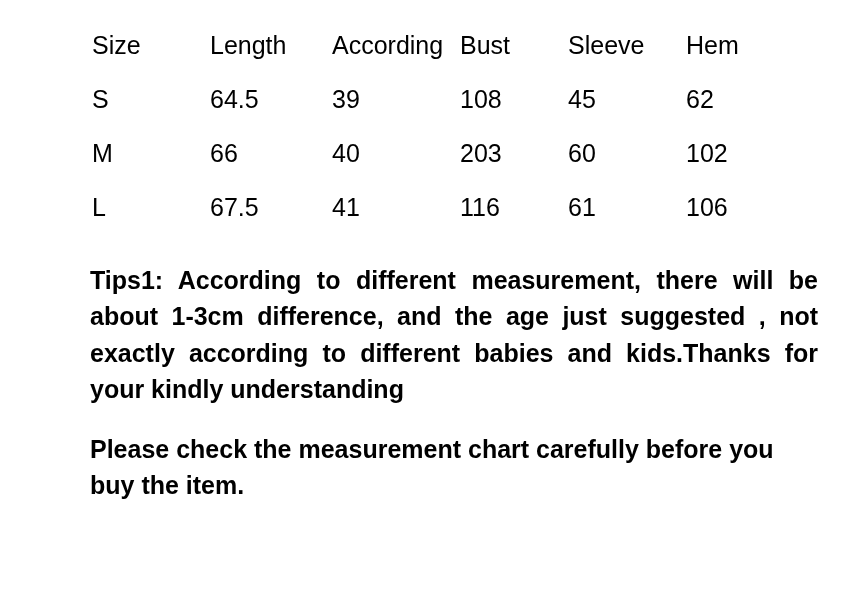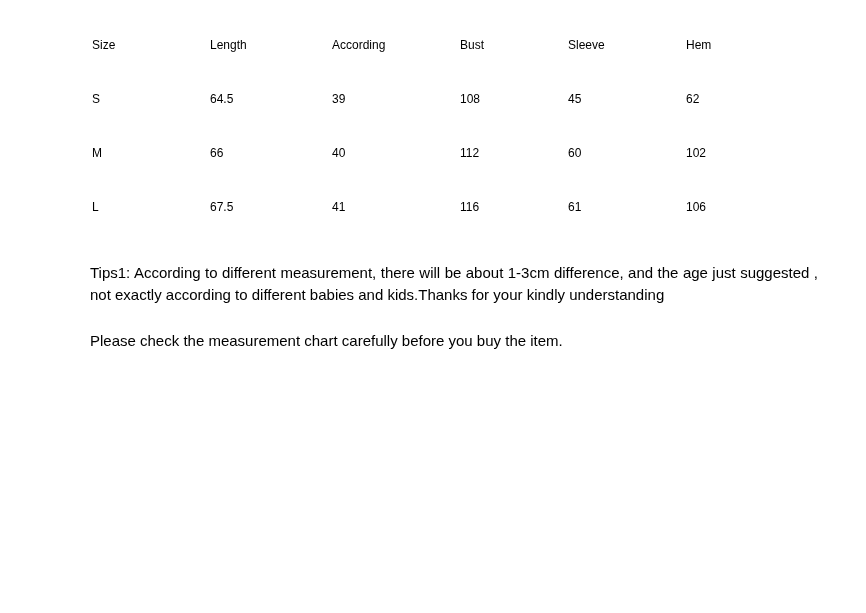--- a/index.html
+++ b/index.html
@@ -18,21 +18,21 @@
     position: relative;
     width: 866px;
     height: 613px;
     box-sizing: border-box;
     padding: 18px 48px 0 90px;
   }
   table.size-table {
     width: 688px;
     border-collapse: collapse;
     table-layout: fixed;
-    font-size: 12px;
+    font-size: 25px;
   }
   table.size-table th,
   table.size-table td {
     font-weight: normal;
     padding: 0;
     height: 54px;
     vertical-align: middle;
     text-align: left;
     white-space: nowrap;
   }
@@ -51,25 +51,26 @@
   table.size-table th.col-sleeve,
   table.size-table td.col-sleeve { width: 118px; }
   table.size-table th.col-hem,
   table.size-table td.col-hem { width: 94px; }
 
   .notes {
     margin-top: 28px;
     width: 728px;
   }
   .note {
-    font-size: 15px;
+    font-size: 25px;
     line-height: 1.45;
     text-align: justify;
     text-justify: inter-word;
     margin-bottom: 24px;
+    font-weight: bold;
   }
   .note:last-child {
     margin-bottom: 0;
     text-align: left;
   }
   .note-final {
     margin-top: 8px;
   }
 </style>
 </head>
@@ -94,21 +95,21 @@
         <td class="col-length">64.5</td>
         <td class="col-shoulder">39</td>
         <td class="col-bust">108</td>
         <td class="col-sleeve">45</td>
         <td class="col-hem">62</td>
       </tr>
       <tr>
         <td class="col-size">M</td>
         <td class="col-length">66</td>
         <td class="col-shoulder">40</td>
-        <td class="col-bust">112</td>
+        <td class="col-bust">203</td>
         <td class="col-sleeve">60</td>
         <td class="col-hem">102</td>
       </tr>
       <tr>
         <td class="col-size">L</td>
         <td class="col-length">67.5</td>
         <td class="col-shoulder">41</td>
         <td class="col-bust">116</td>
         <td class="col-sleeve">61</td>
         <td class="col-hem">106</td>

